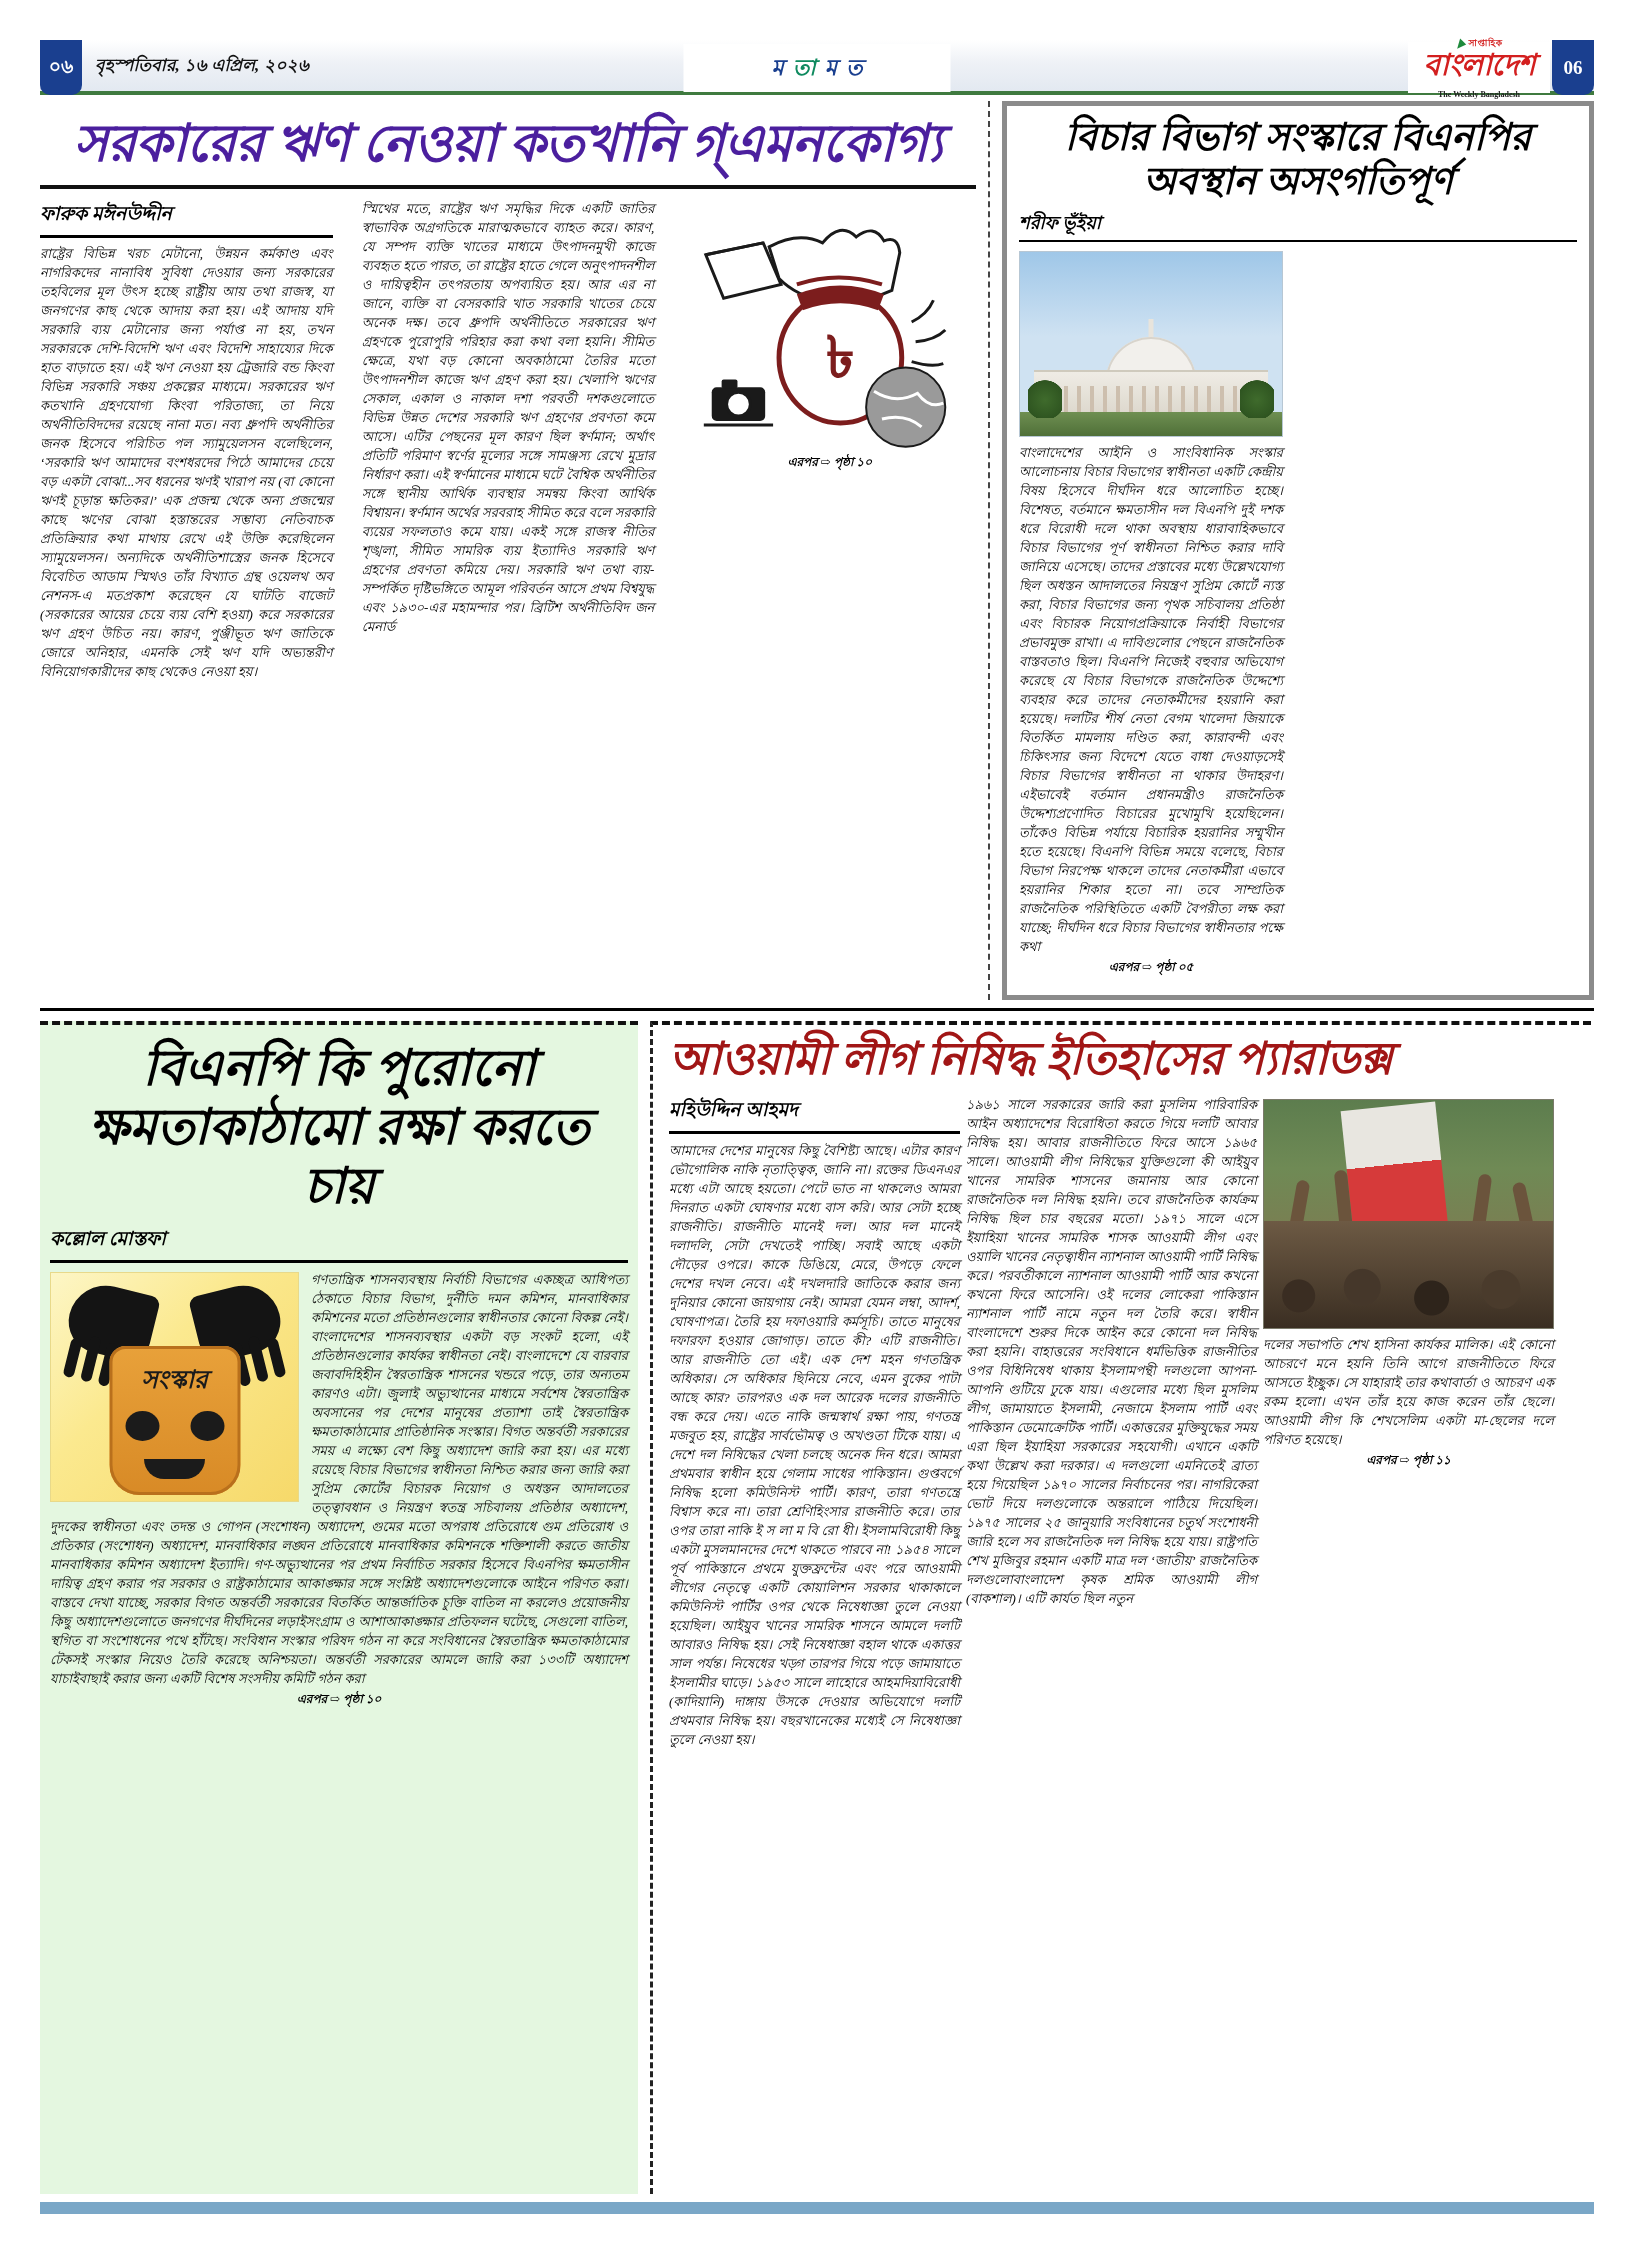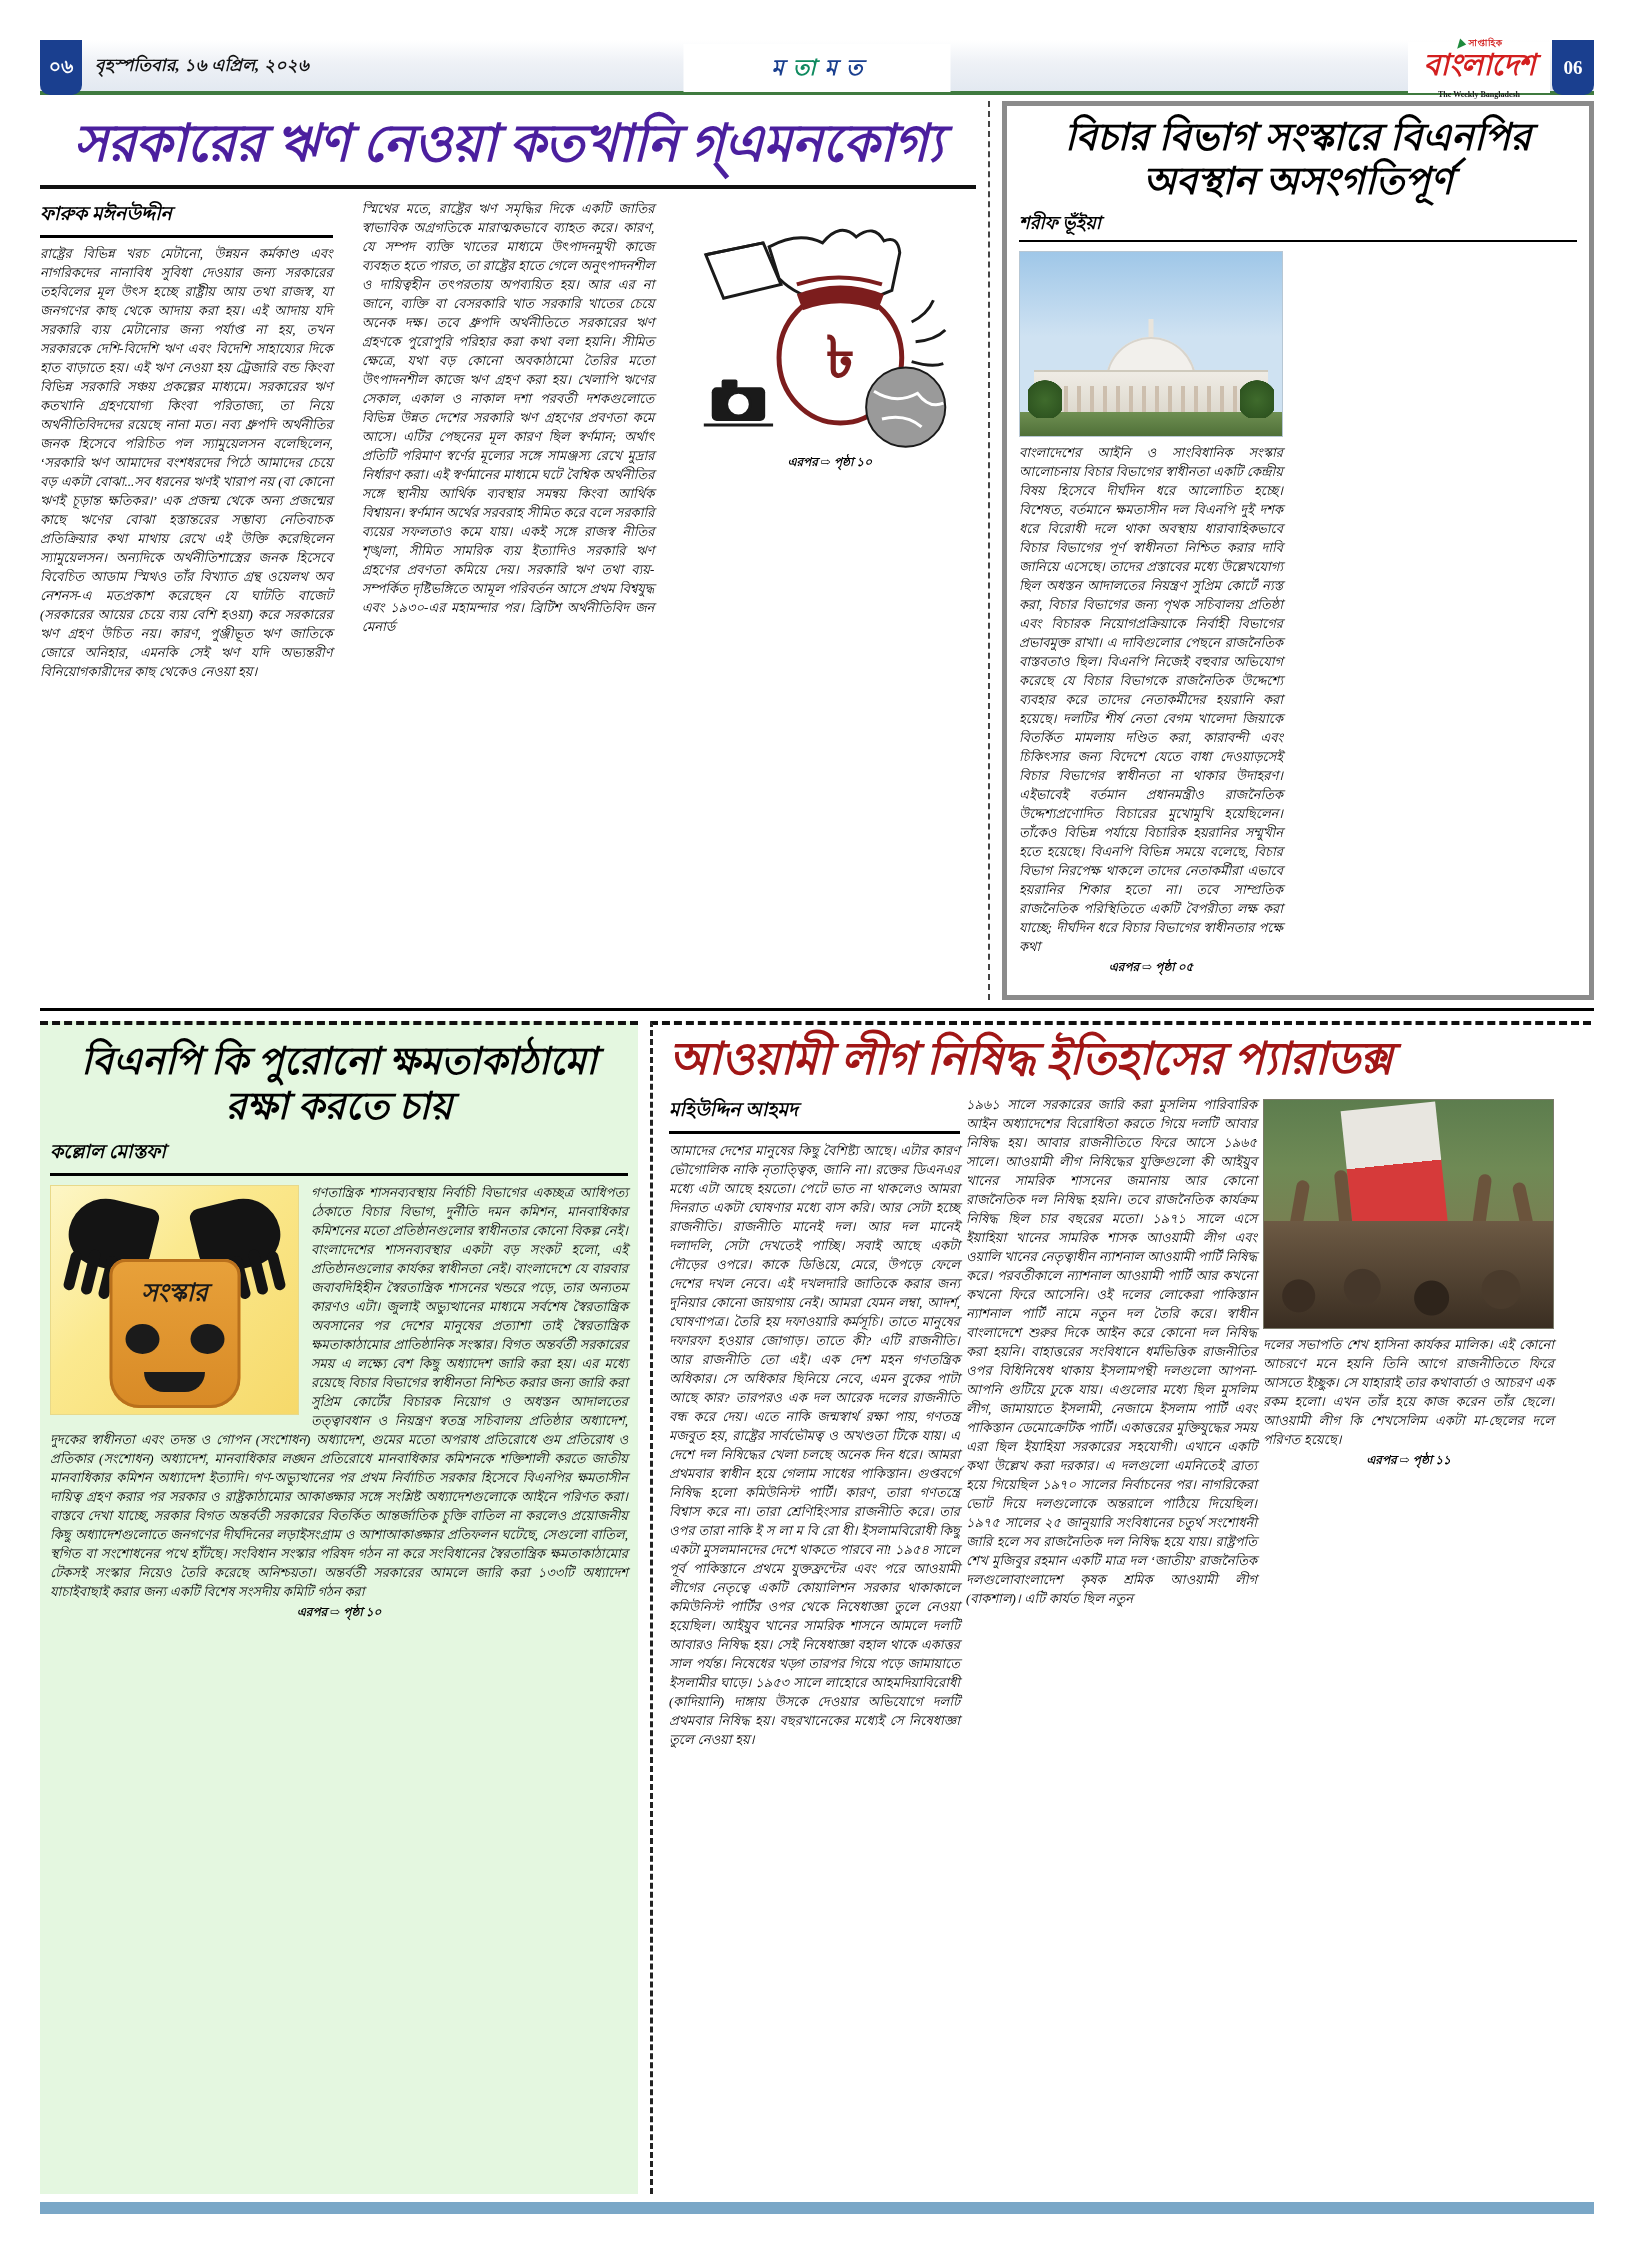--- a/index.html
+++ b/index.html
@@ -210,21 +210,21 @@
     width: 941px;
     padding: 8px 0 6px 14px;
     border-top: 4px dashed #111;
     margin-left: 12px;
     border-left: 3px dashed #222;
     padding-left: 16px;
     position: relative;
   }
 
   .headline-green {
-    font-size: 38px; font-weight: 900; text-align:center;
+    font-size: 50px; font-weight: 900; text-align:center;
     line-height: 1.18; margin: 6px 0 8px 0;
   }
   .headline-red {
     font-size: 45px; font-weight: 900; text-align:left;
     color: #a11616; line-height: 1.1; margin: 2px 0 10px 0;
     letter-spacing: -0.5px;
   }
   .byline-green {
     font-size: 19px; font-weight:700;
     border-bottom: 3px solid #000; padding-bottom:4px; margin-bottom: 7px;

